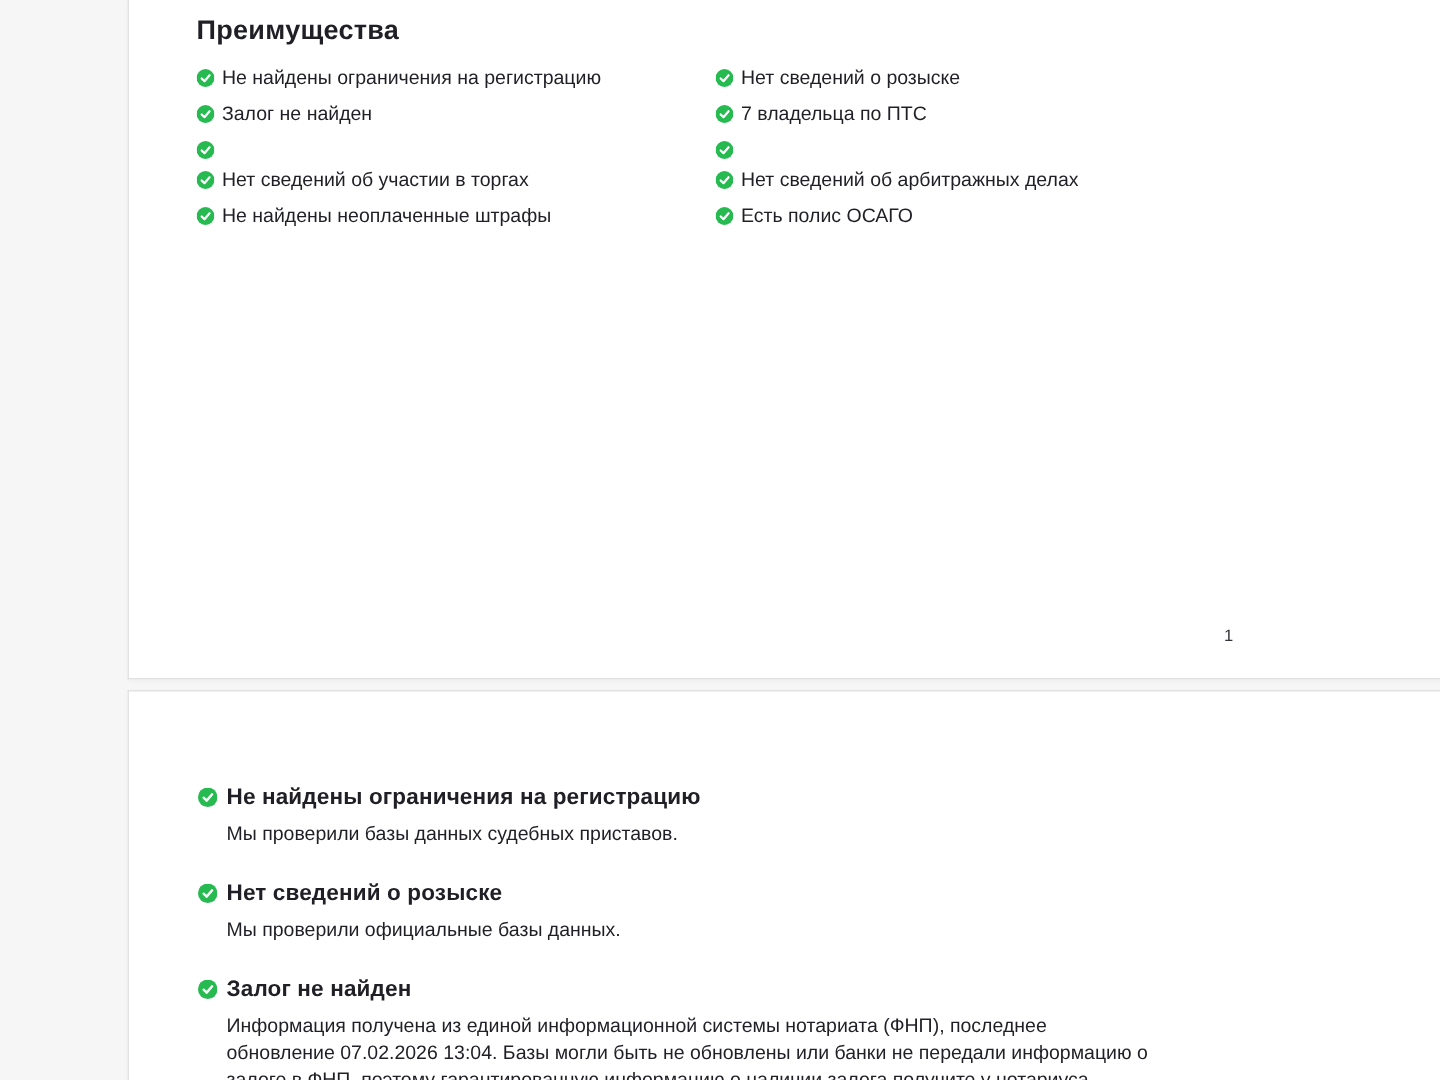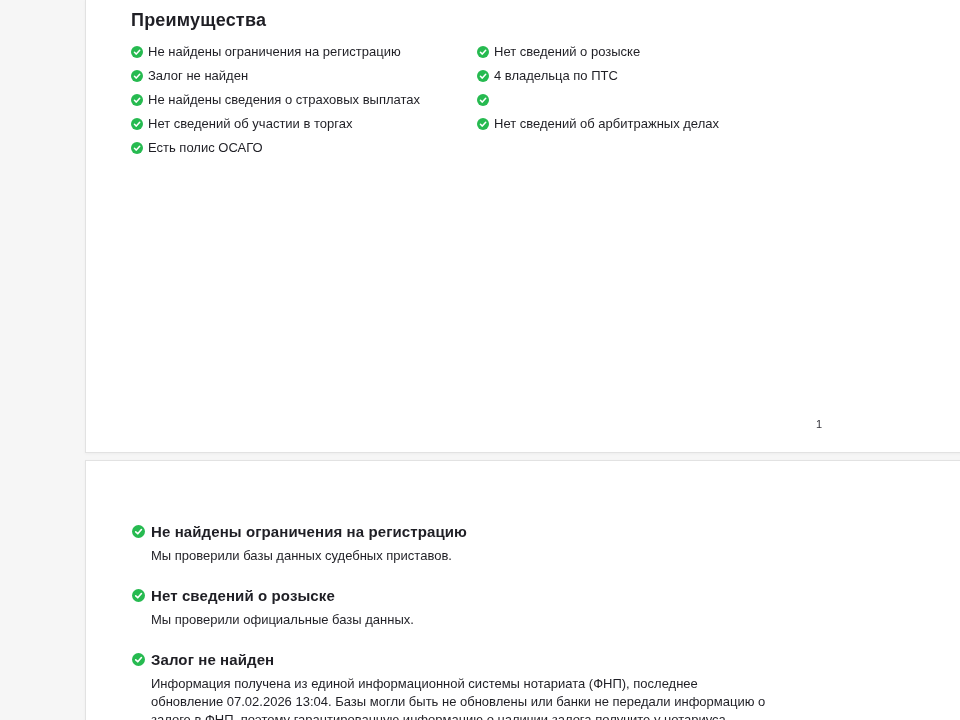--- a/index.html
+++ b/index.html
@@ -143,30 +143,29 @@
             </svg>
           </span>
         <span class="txt">Залог не найден</span>
       </div>
       <div class="adv-item">
         <span class="chk" style="color:var(--green)">
             <svg>
               <use href="#check-circle"></use>
             </svg>
           </span>
-        <span class="txt">4 владельца по ПТС</span>
-      </div>
-
-      <div class="adv-item">
-        <span class="chk" style="color:var(--green)">
-            <svg>
-              <use href="#check-circle"></use>
-            </svg>
-          </span>
-        <span class="txt">Не найдены сведения о страховых выплатах</span>
+        <span class="txt">7 владельца по ПТС</span>
+      </div>
+
+      <div class="adv-item">
+        <span class="chk" style="color:var(--green)">
+            <svg>
+              <use href="#check-circle"></use>
+            </svg>
+          </span>
       </div>
       <div class="adv-item">
         <span class="chk" style="color:var(--green)">
             <svg>
               <use href="#check-circle"></use>
             </svg>
           </span>
       </div>
 
 
@@ -180,20 +179,28 @@
       </div>
       <div class="adv-item">
         <span class="chk" style="color:var(--green)">
             <svg>
               <use href="#check-circle"></use>
             </svg>
           </span>
         <span class="txt">Нет сведений об арбитражных делах</span>
       </div>
 
+      <div class="adv-item">
+        <span class="chk" style="color:var(--green)">
+            <svg>
+              <use href="#check-circle"></use>
+            </svg>
+          </span>
+        <span class="txt">Не найдены неоплаченные штрафы</span>
+      </div>
       <div class="adv-item">
         <span class="chk" style="color:var(--green)">
             <svg>
               <use href="#check-circle"></use>
             </svg>
           </span>
         <span class="txt">Есть полис ОСАГО</span>
       </div>
 
     </div>

